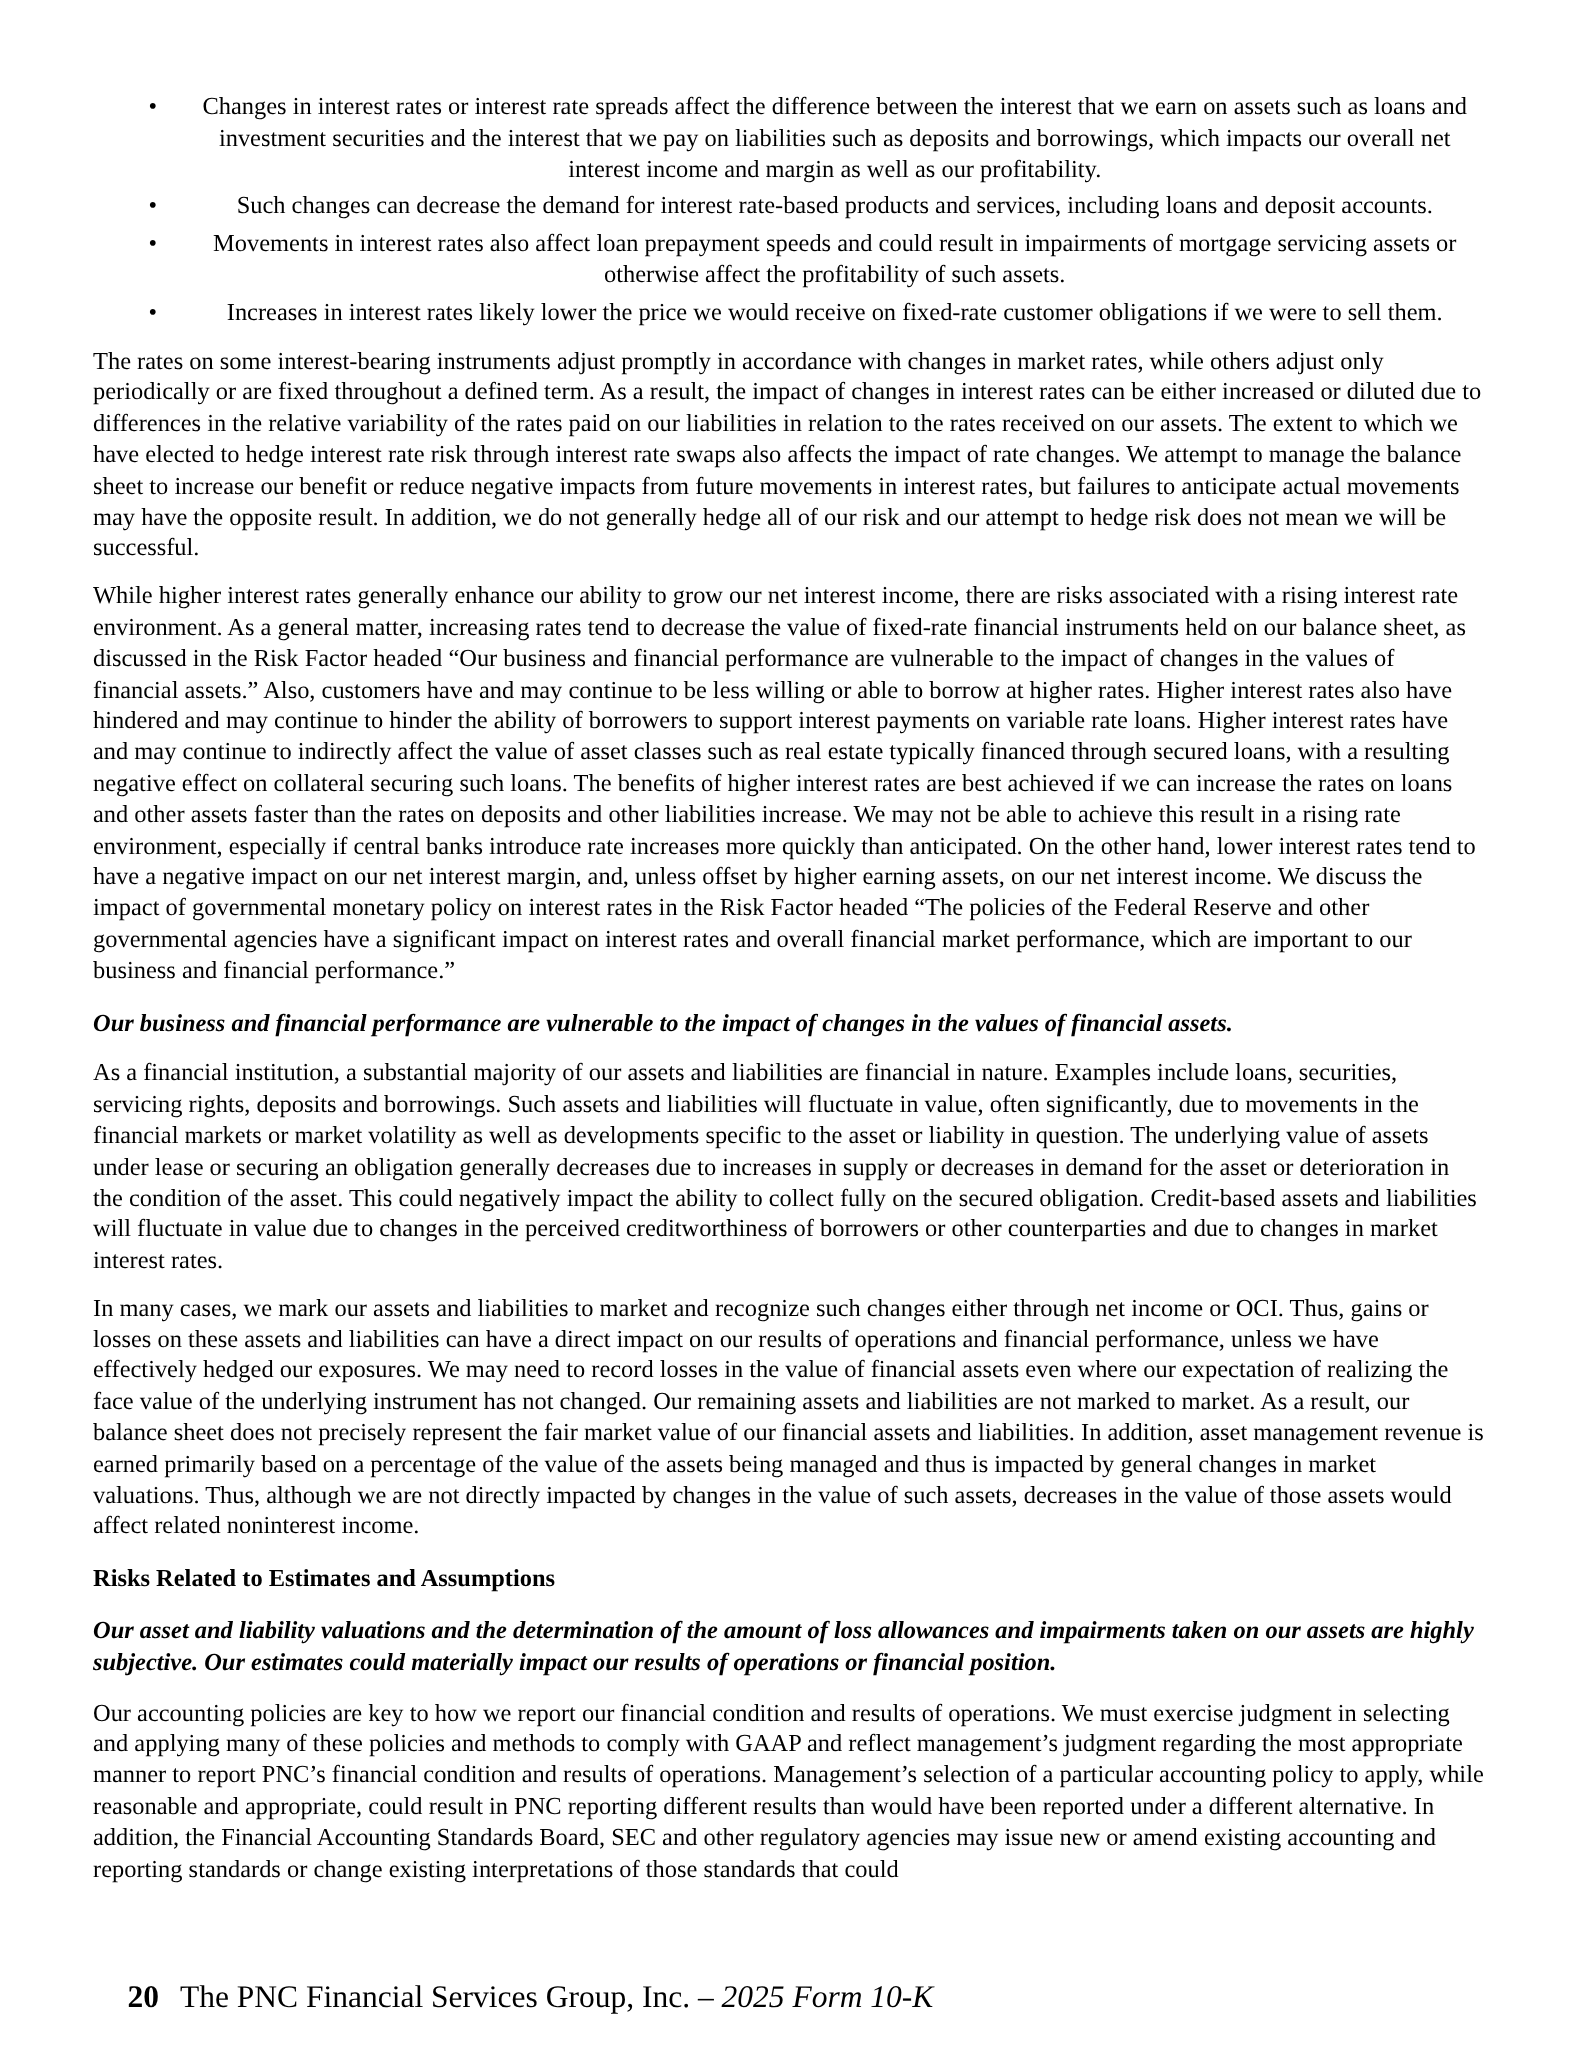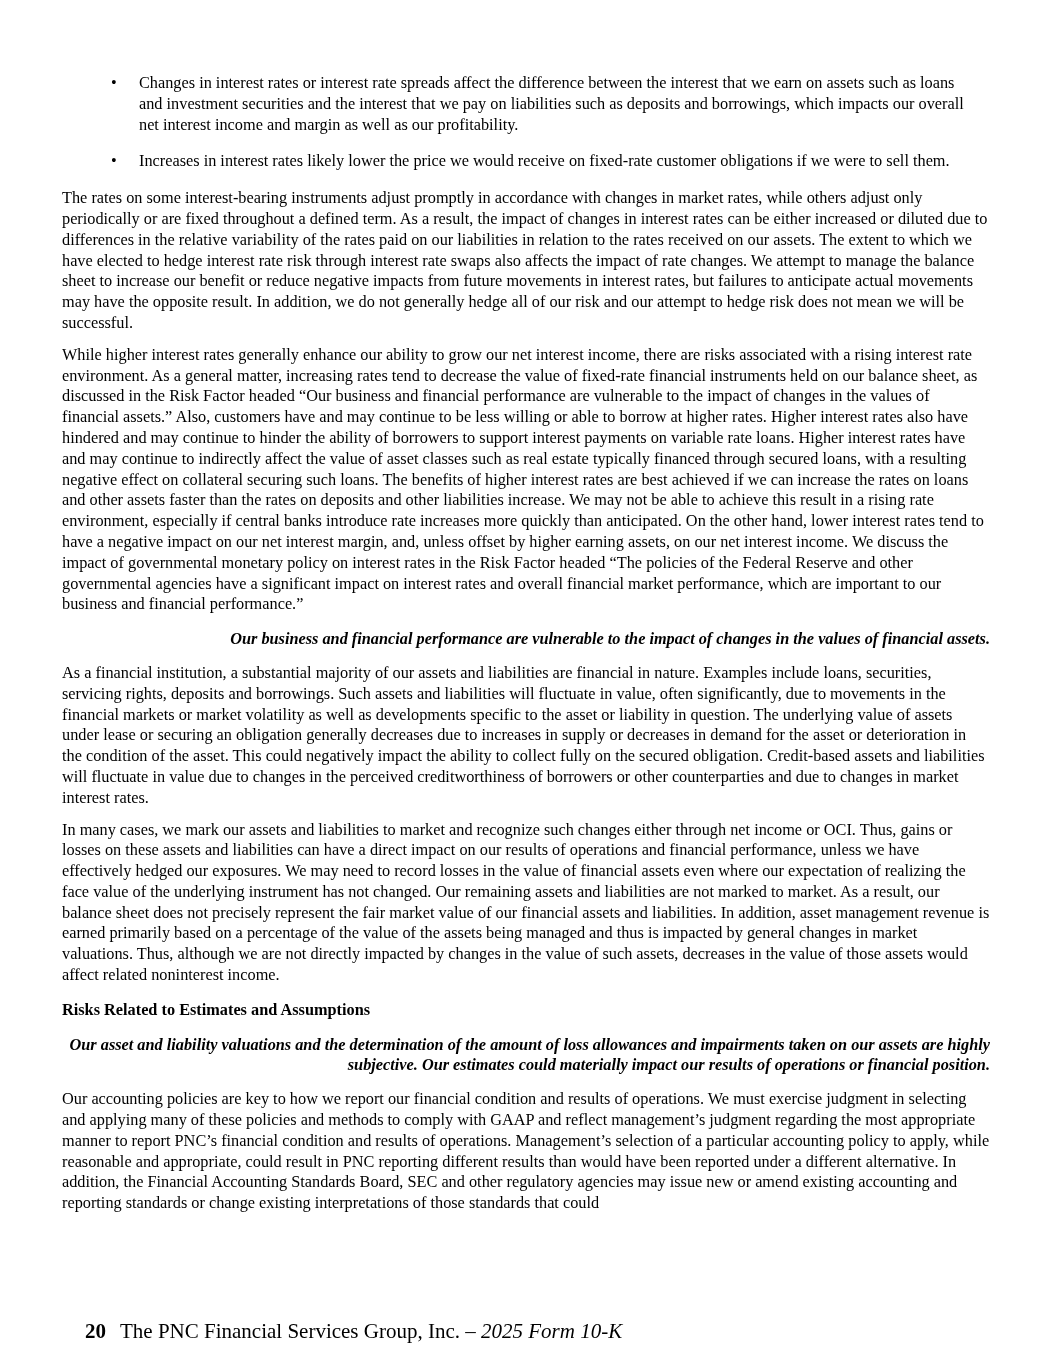--- a/index.html
+++ b/index.html
@@ -21,37 +21,37 @@
     overflow: hidden;
   }
   ul.bullets {
     list-style: none;
     margin: 0 0 12px 0;
     padding: 0;
   }
   ul.bullets li {
     position: relative;
     padding-left: 61px;
-    margin: 16px;
+    margin: 4px;
+    text-align: center;
   }
   ul.bullets li::before {
     content: "\2022";
     position: absolute;
     left: 33px;
     top: 0;
   }
   p {
     margin: 0 0 11px 0;
     text-align: left;
   }
   p.h-italic {
     font-weight: bold;
     font-style: italic;
     margin: 14px 0 13px 0;
-    text-align: right;
   }
   p.h-bold {
     font-weight: bold;
     margin: 14px 0 13px 0;
   }
   .footer {
     position: absolute;
     left: 85px;
     top: 1322px;
     font-size: 21px;
@@ -65,20 +65,22 @@
     font-style: italic;
   }
 </style>
 </head>
 <body>
 
 <div class="page">
 
   <ul class="bullets">
     <li>Changes in interest rates or interest rate spreads affect the difference between the interest that we earn on assets such as loans and investment securities and the interest that we pay on liabilities such as deposits and borrowings, which impacts our overall net interest income and margin as well as our profitability.</li>
+    <li>Such changes can decrease the demand for interest rate-based products and services, including loans and deposit accounts.</li>
+    <li>Movements in interest rates also affect loan prepayment speeds and could result in impairments of mortgage servicing assets or otherwise affect the profitability of such assets.</li>
     <li>Increases in interest rates likely lower the price we would receive on fixed-rate customer obligations if we were to sell them.</li>
   </ul>
 
   <p>The rates on some interest-bearing instruments adjust promptly in accordance with changes in market rates, while others adjust only periodically or are fixed throughout a defined term. As a result, the impact of changes in interest rates can be either increased or diluted due to differences in the relative variability of the rates paid on our liabilities in relation to the rates received on our assets. The extent to which we have elected to hedge interest rate risk through interest rate swaps also affects the impact of rate changes. We attempt to manage the balance sheet to increase our benefit or reduce negative impacts from future movements in interest rates, but failures to anticipate actual movements may have the opposite result. In addition, we do not generally hedge all of our risk and our attempt to hedge risk does not mean we will be successful.</p>
 
   <p>While higher interest rates generally enhance our ability to grow our net interest income, there are risks associated with a rising interest rate environment. As a general matter, increasing rates tend to decrease the value of fixed-rate financial instruments held on our balance sheet, as discussed in the Risk Factor headed “Our business and financial performance are vulnerable to the impact of changes in the values of financial assets.” Also, customers have and may continue to be less willing or able to borrow at higher rates. Higher interest rates also have hindered and may continue to hinder the ability of borrowers to support interest payments on variable rate loans. Higher interest rates have and may continue to indirectly affect the value of asset classes such as real estate typically financed through secured loans, with a resulting negative effect on collateral securing such loans. The benefits of higher interest rates are best achieved if we can increase the rates on loans and other assets faster than the rates on deposits and other liabilities increase. We may not be able to achieve this result in a rising rate environment, especially if central banks introduce rate increases more quickly than anticipated. On the other hand, lower interest rates tend to have a negative impact on our net interest margin, and, unless offset by higher earning assets, on our net interest income. We discuss the impact of governmental monetary policy on interest rates in the Risk Factor headed “The policies of the Federal Reserve and other governmental agencies have a significant impact on interest rates and overall financial market performance, which are important to our business and financial performance.”</p>
 
   <p class="h-italic">Our business and financial performance are vulnerable to the impact of changes in the values of financial assets.</p>
 
   <p>As a financial institution, a substantial majority of our assets and liabilities are financial in nature. Examples include loans, securities, servicing rights, deposits and borrowings. Such assets and liabilities will fluctuate in value, often significantly, due to movements in the financial markets or market volatility as well as developments specific to the asset or liability in question. The underlying value of assets under lease or securing an obligation generally decreases due to increases in supply or decreases in demand for the asset or deterioration in the condition of the asset. This could negatively impact the ability to collect fully on the secured obligation. Credit-based assets and liabilities will fluctuate in value due to changes in the perceived creditworthiness of borrowers or other counterparties and due to changes in market interest rates.</p>

